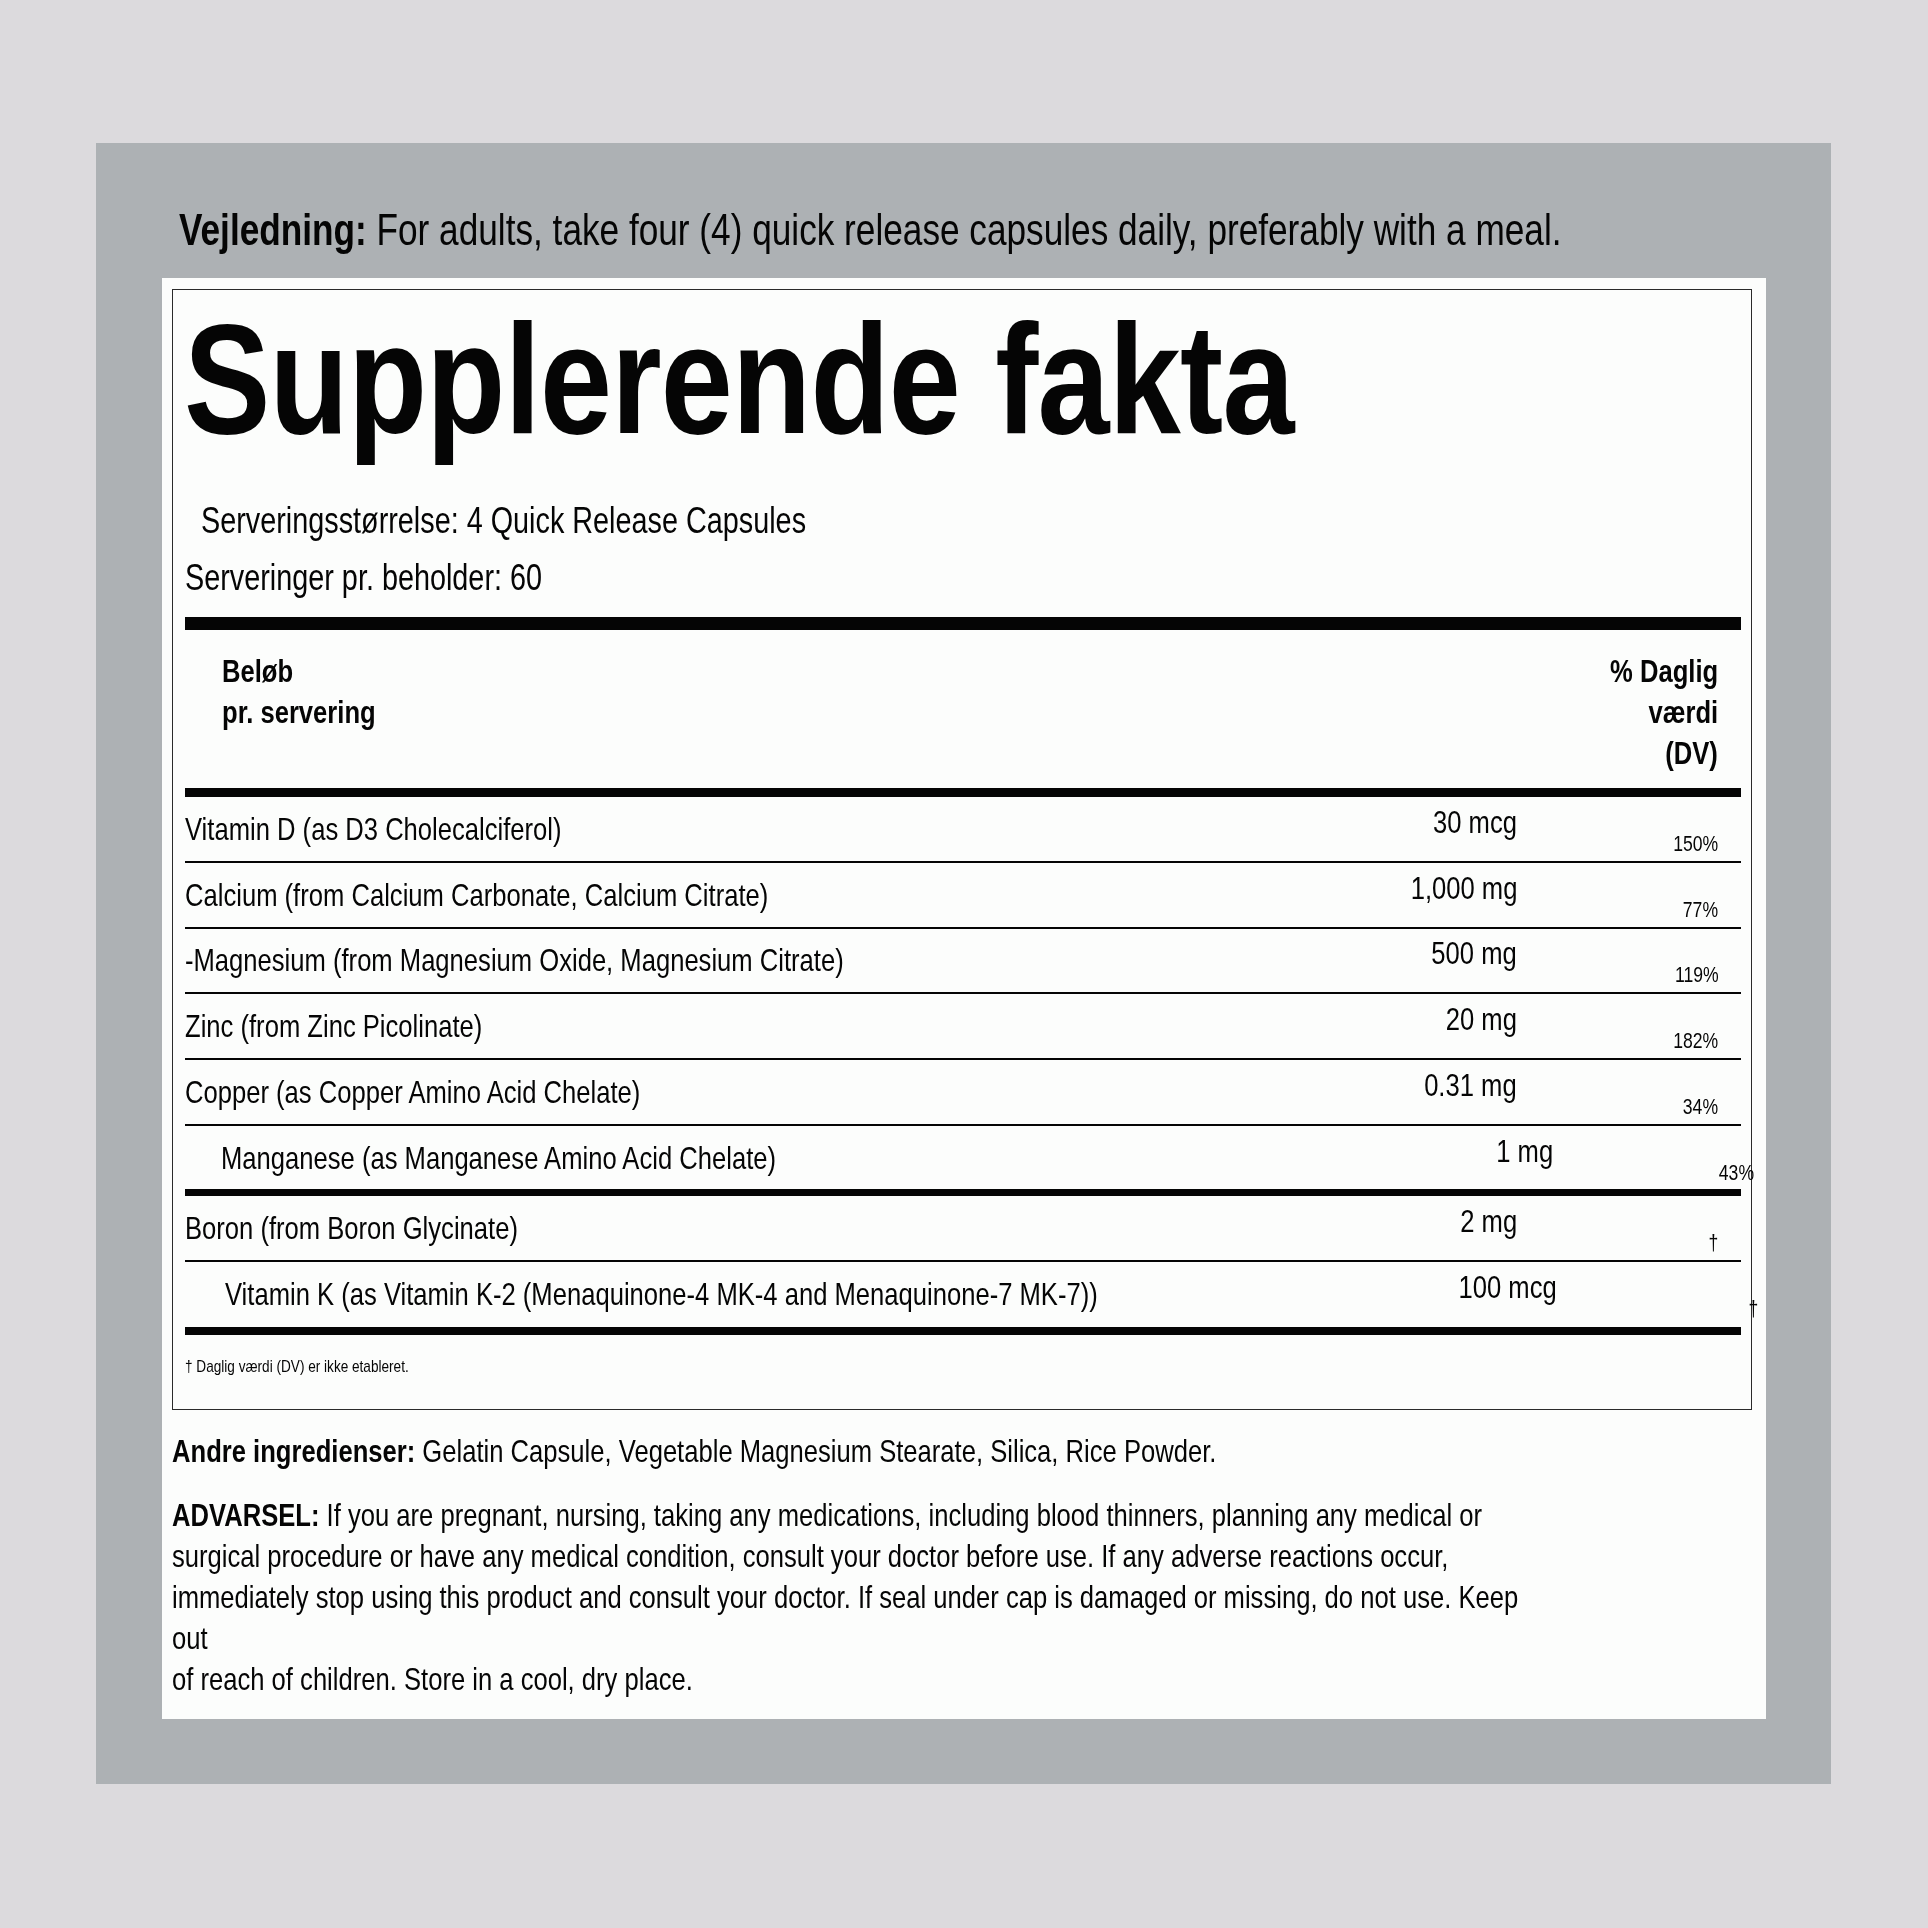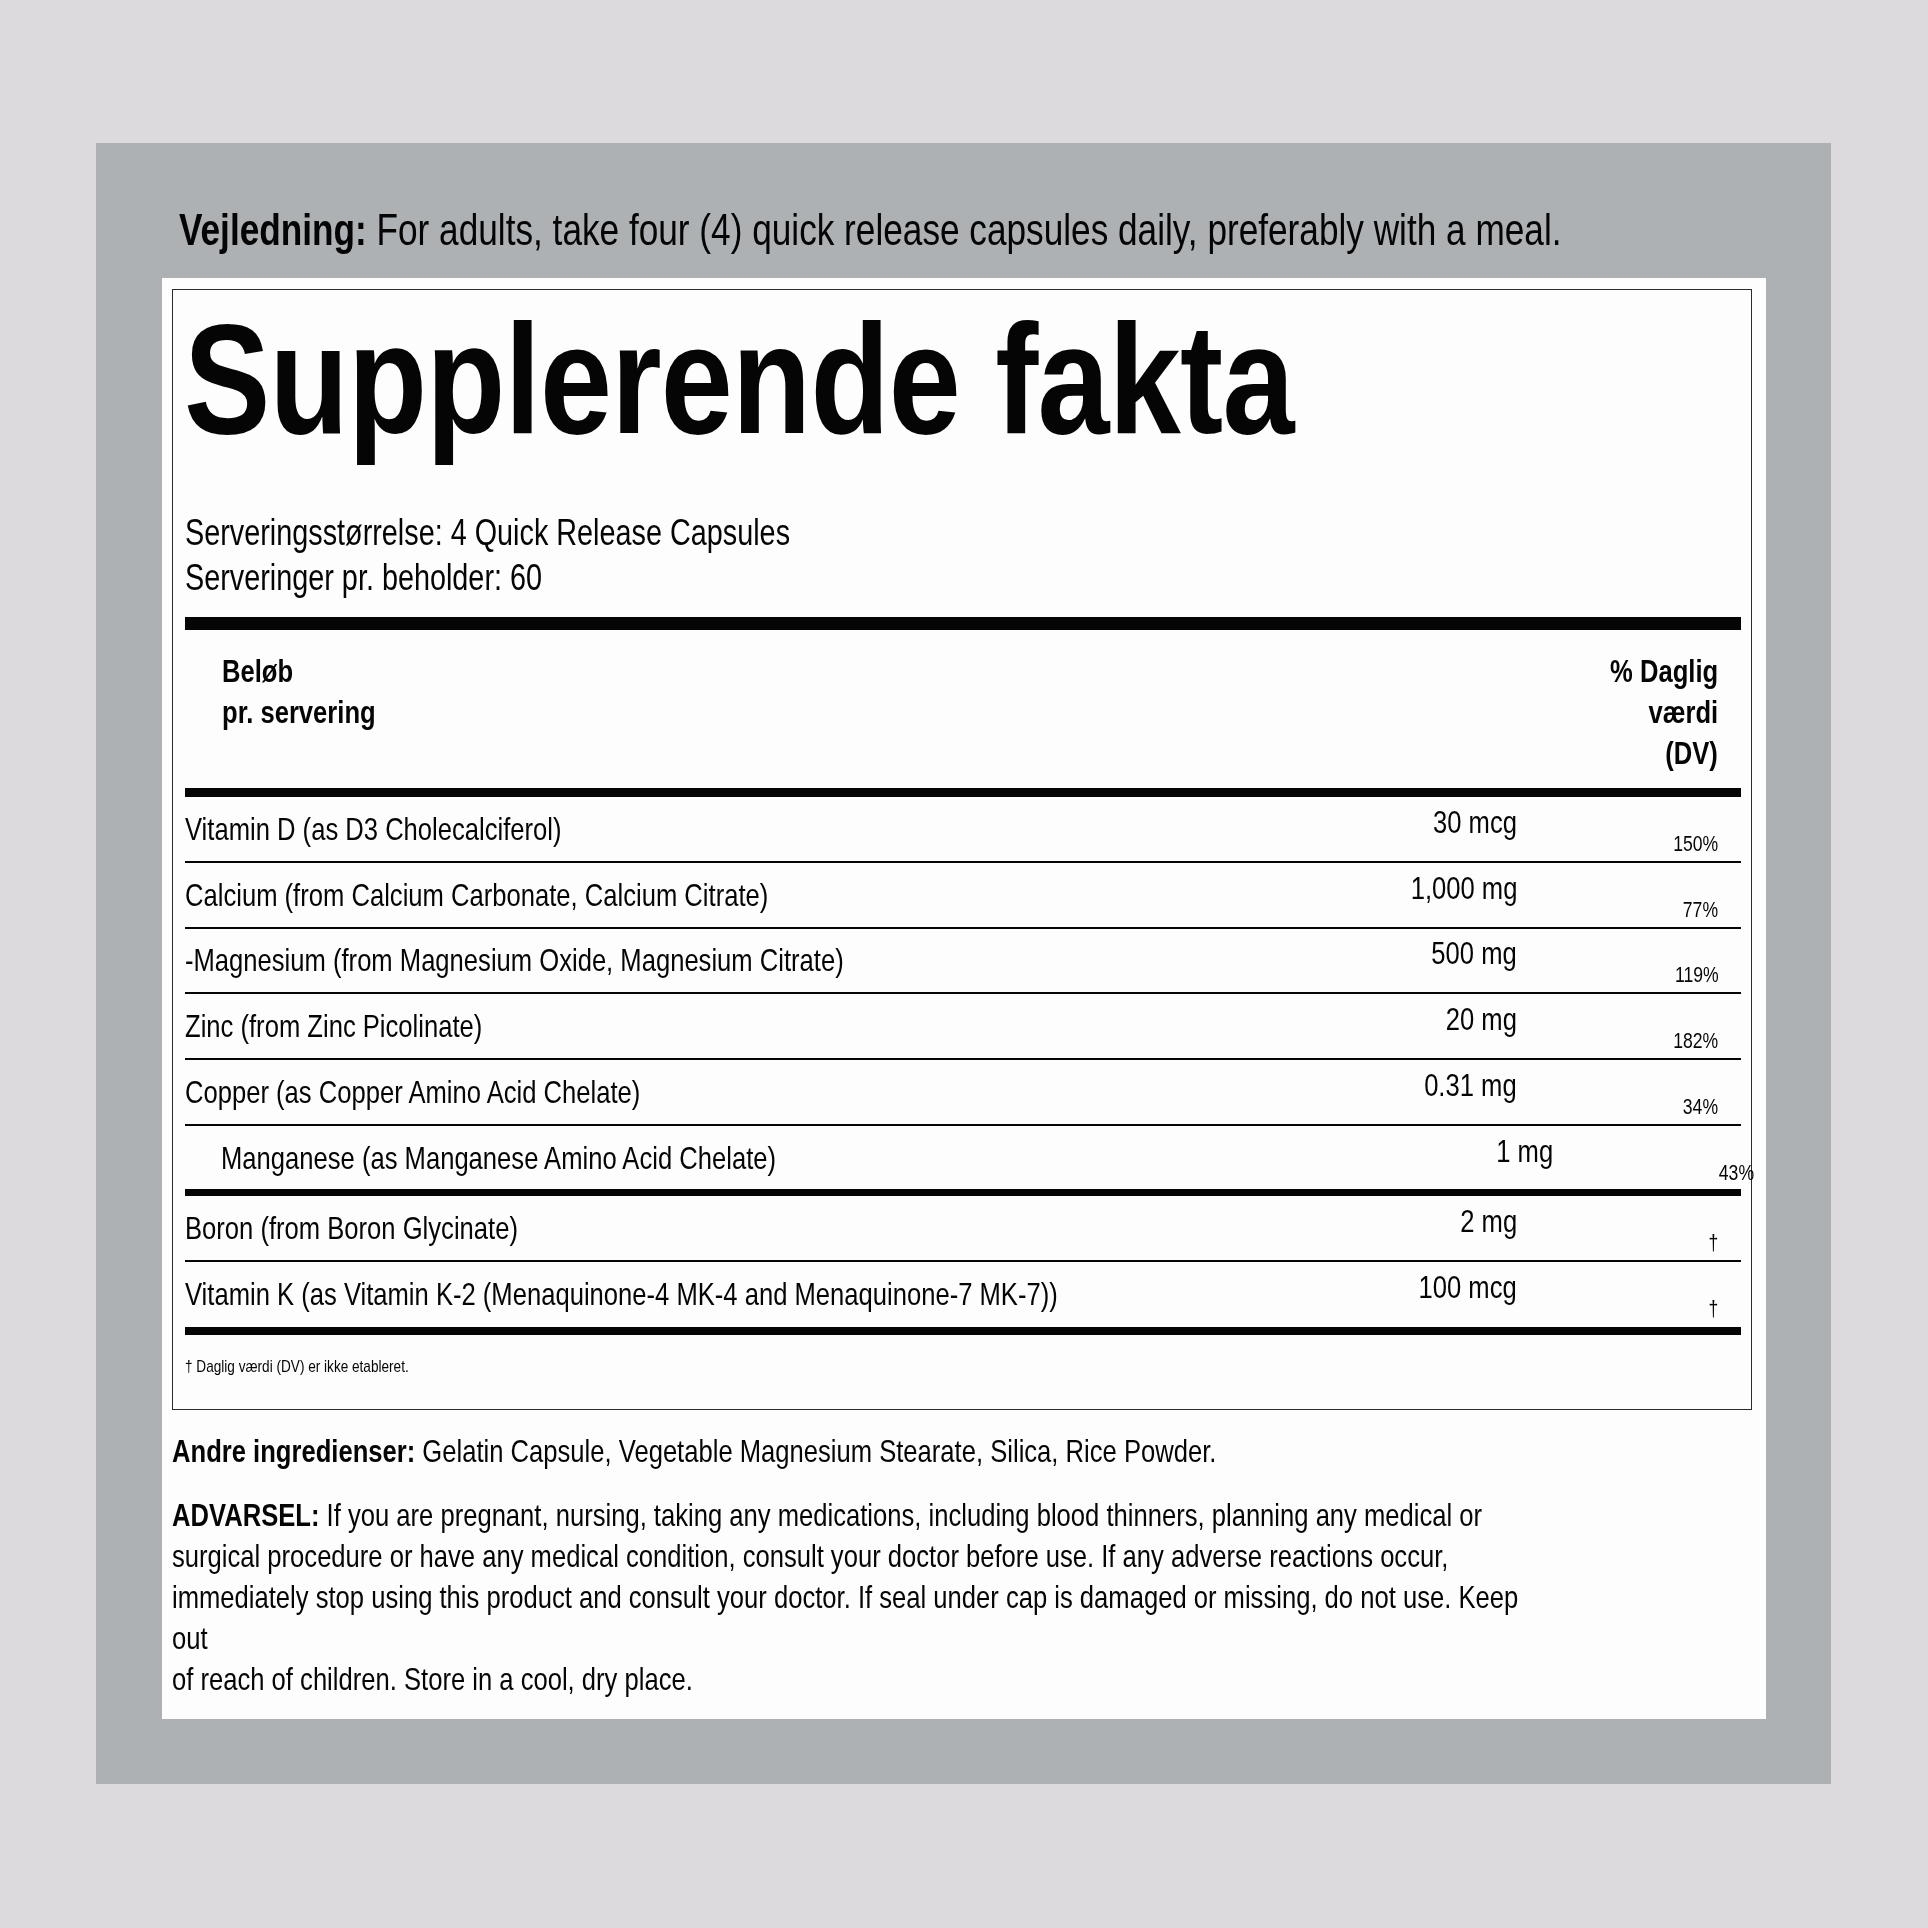--- a/index.html
+++ b/index.html
@@ -51,21 +51,21 @@
 <div class="abs directions">
   <span class="cond"><span class="b">Vejledning:</span><span> For adults, take four (4) quick release capsules daily, preferably with a meal.</span></span>
 </div>
 
 <div class="abs box"></div>
 
 <div class="abs title">
   <span class="cond">Supplerende fakta</span>
 </div>
 
-<div class="abs serving" style="top:512px;">
+<div class="abs serving" style="top:500px;margin-left:16px;">
   <span class="cond">Serveringsstørrelse: 4 Quick Release Capsules</span>
 </div>
 <div class="abs serving" style="top:557px;">
   <span class="cond">Serveringer pr. beholder: 60</span>
 </div>
 
 <div class="abs rule" style="top:617px;height:13px;"></div>
 
 <div class="abs hdr hdr-left">
   <div><span class="cond">Beløb</span></div>
@@ -121,21 +121,21 @@
 </div>
 <div class="abs rule" style="top:1189px;height:6.6px;"></div>
 
 <div class="row" style="top:1196px;">
   <div class="name"><span class="cond">Boron (from Boron Glycinate)</span></div>
   <div class="amt"><span class="cond-r">2 mg</span></div>
   <div class="dv"><span class="cond-r">†</span></div>
 </div>
 <div class="abs rule" style="top:1260px;height:1.9px;"></div>
 
-<div class="row" style="top:1262px;">
+<div class="row" style="top:1262px;margin-left:40px;">
   <div class="name"><span class="cond">Vitamin K (as Vitamin K-2 (Menaquinone-4 MK-4 and Menaquinone-7 MK-7))</span></div>
   <div class="amt"><span class="cond-r">100 mcg</span></div>
   <div class="dv"><span class="cond-r">†</span></div>
 </div>
 <div class="abs rule" style="top:1327px;height:7.5px;"></div>
 
 <div class="abs footnote">
   <span class="cond">† Daglig værdi (DV) er ikke etableret.</span>
 </div>
 

